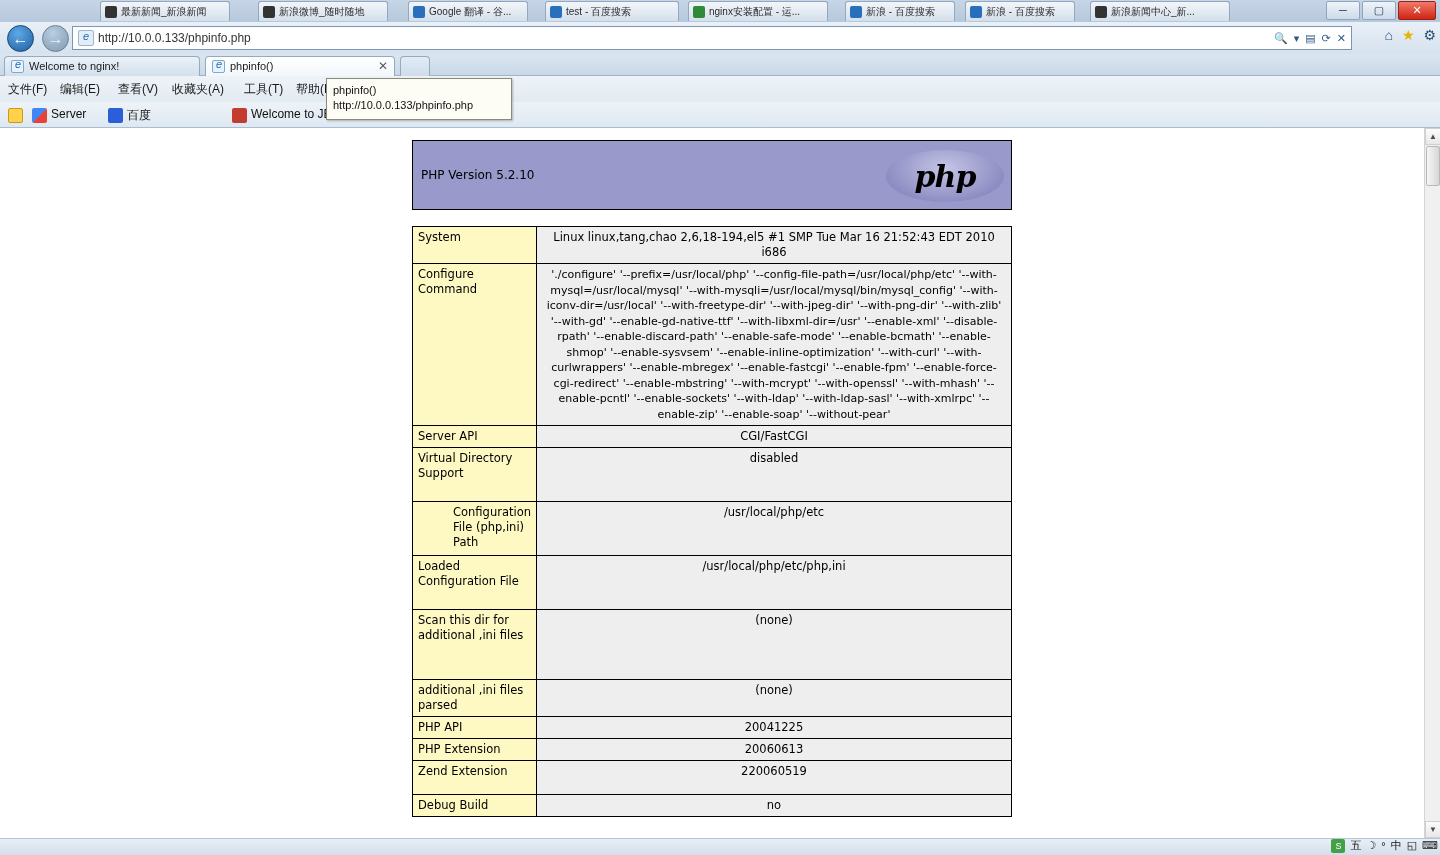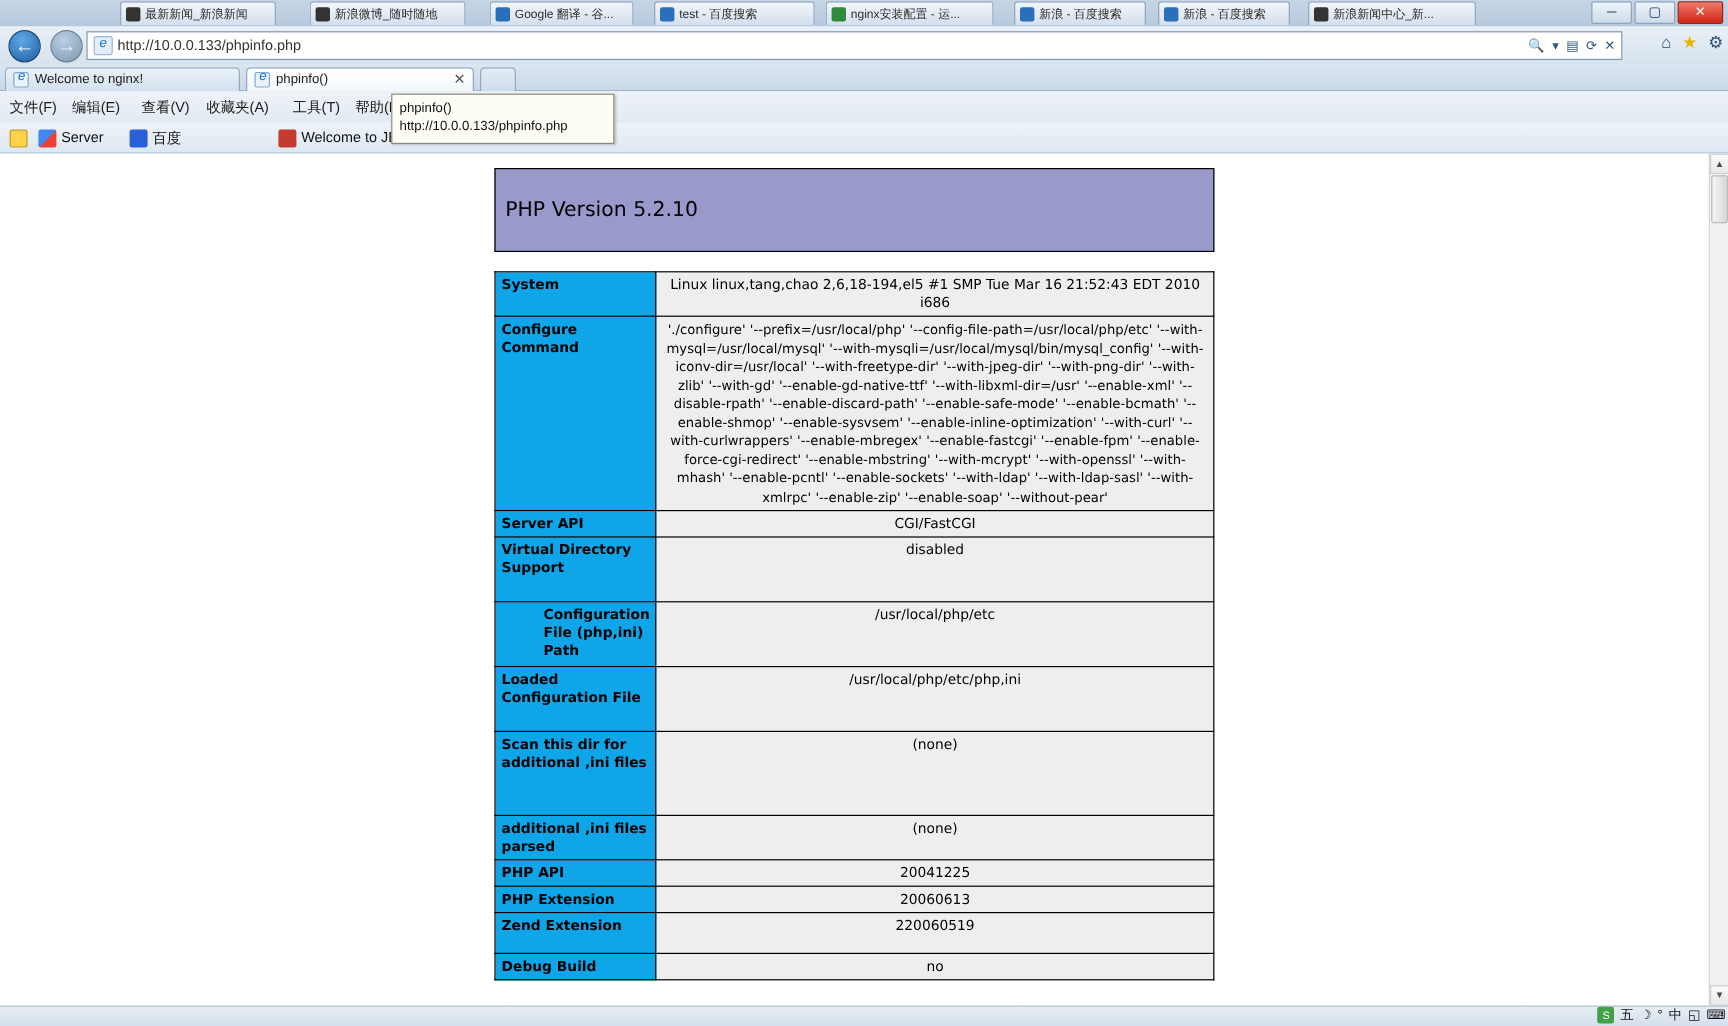--- a/index.html
+++ b/index.html
@@ -199,21 +199,21 @@
   
   #phpcontent {
     position: absolute; left: 412px; top: 12px; width: 600px;
   }
   #phpheader {
     position: relative; width: 600px; height: 70px;
     background: #9999cc; border: 1px solid #000;
     display: flex; align-items: center;
   }
   #phpversion {
-    font-size: 17px; color: #000; padding-left: 8px;
+    font-size: 12px; color: #000; padding-left: 8px;
     font-family: "DejaVu Sans", sans-serif;
   }
   #phplogo {
     position: absolute; right: 6px; top: 6px; width: 120px; height: 58px;
     background: #9999cc;
     display: flex; align-items: center; justify-content: center;
   }
   #phplogo .ellipse {
     width: 118px; height: 52px; border-radius: 50%;
     background: radial-gradient(ellipse at 50% 35%, #c5c5e6 0%, #8e8ec4 70%, #7c7cb8 100%);
@@ -227,21 +227,21 @@
 
   table.info {
     margin-top: 16px; width: 600px; border-collapse: collapse;
     font-family: "DejaVu Sans", sans-serif; font-size: 11.5px;
   }
   table.info td {
     border: 1px solid #000; padding: 3px 5px; vertical-align: top;
     line-height: 15px;
   }
   td.key {
-    width: 122px; background: #0ea5e9; font-weight: bold; color: #000;
+    width: 122px; background: #fef9c3; font-weight: normal; color: #000;
   }
   td.val { background: #eeeeee; color: #000; word-break: break-word; text-align: center; }
   td.val.cmd { font-size: 11px; line-height: 15.5px; }
 
   
   #imebar {
     position: absolute; right: 2px; bottom: 2px; height: 15px;
     display: flex; align-items: center; gap: 5px;
     font-size: 11px; color: #222;
   }
@@ -376,20 +376,25 @@
     <div>http://10.0.0.133/phpinfo.php</div>
   </div>
 
   <div id="viewport">
     <div id="page">
 
       <div id="phpcontent">
 
         <div id="phpheader">
           <div id="phpversion">PHP Version 5.2.10</div>
+          <div id="phplogo">
+            <div class="ellipse">
+                <span>php</span>
+              </div>
+          </div>
         </div>
 
         <table class="info">
           <tbody>
             <tr>
               <td class="key">System</td>
               <td class="val">Linux linux,tang,chao 2,6,18-194,el5 #1 SMP Tue Mar 16 21:52:43 EDT 2010 i686</td>
             </tr>
             <tr>
               <td class="key">Configure Command</td>

